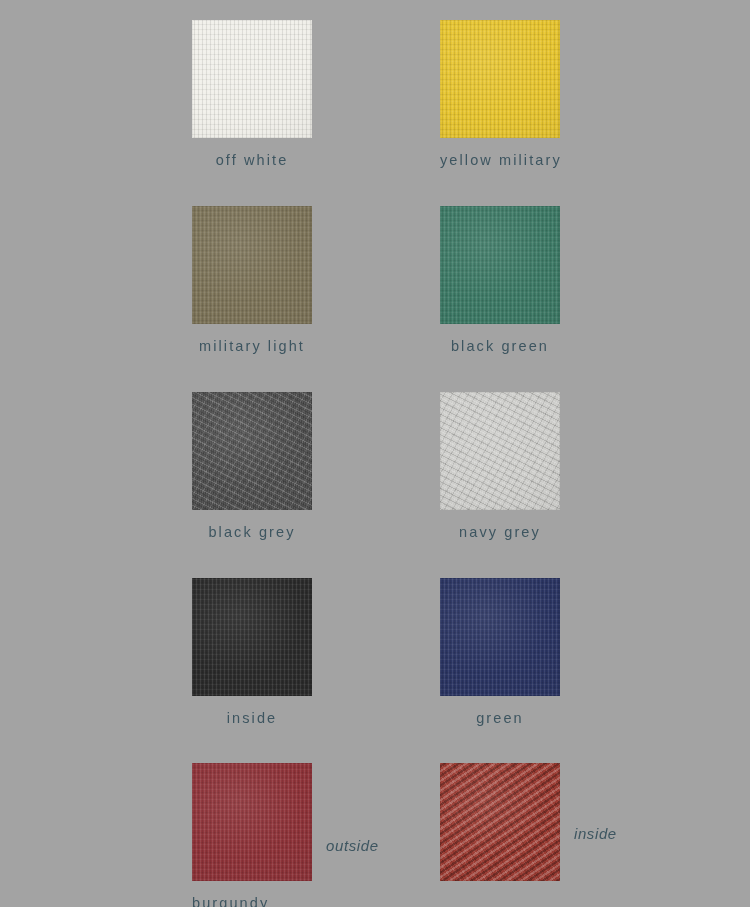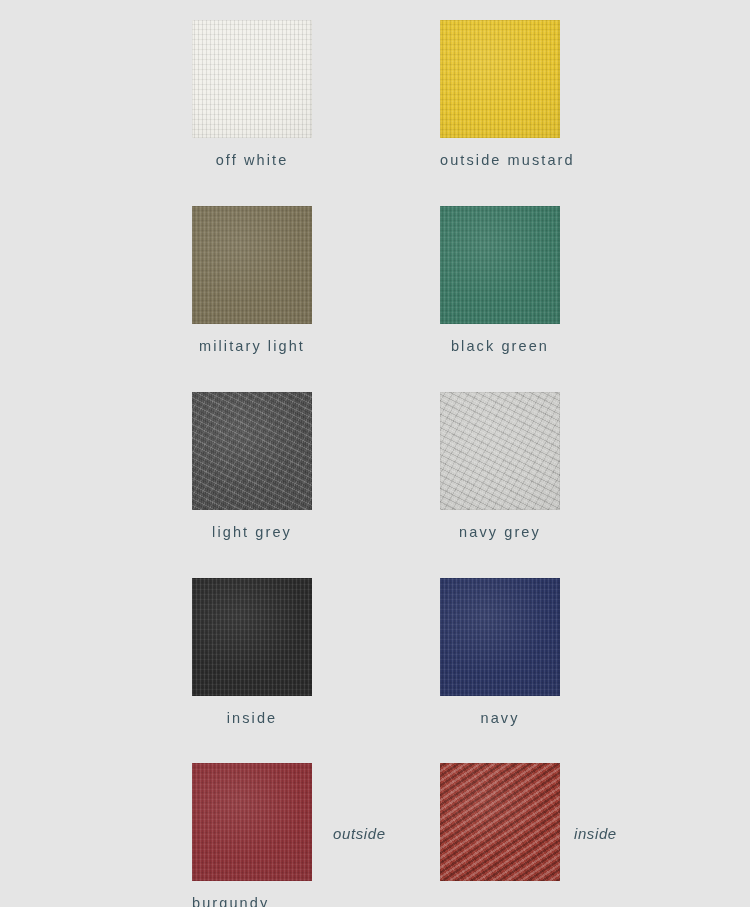--- a/index.html
+++ b/index.html
@@ -12,21 +12,21 @@
     height: 907px;
     font-family: "Liberation Sans", sans-serif;
     overflow: hidden;
     position: relative;
   }
 
   #sheet {
     position: relative;
     width: 750px;
     height: 907px;
-    background: #e5e5e5;
+    background: #a3a3a3;
   }
 
   .swatch-row {
     position: absolute;
     left: 0;
     width: 750px;
   }
 
   .cell {
     position: absolute;
@@ -158,21 +158,21 @@
   .side-note {
     position: absolute;
     top: 62px;
     font-size: 15px;
     font-style: italic;
     letter-spacing: 0.6px;
     color: #3d5560;
     white-space: nowrap;
     font-family: "Liberation Sans", sans-serif;
   }
-  .side-note.outside { left: 333px; }
+  .side-note.outside { left: 326px; margin-top: 12px; }
   .side-note.inside  { left: 574px; }
 </style>
 </head>
 <body>
 
 <div id="sheet">
 
   <div class="swatch-row" style="top:20px;">
     <div class="cell left">
       <div class="chip">
@@ -183,21 +183,21 @@
       </div>
       <div class="caption">off white</div>
     </div>
     <div class="cell right">
       <div class="chip">
         <div class="base" style="background:#e7c530;"></div>
         <div class="knit"></div>
         <div class="shade"></div>
         <div class="edge"></div>
       </div>
-      <div class="caption">outside mustard</div>
+      <div class="caption">yellow military</div>
     </div>
   </div>
 
   <div class="swatch-row" style="top:206px;">
     <div class="cell left">
       <div class="chip">
         <div class="base" style="background:#7d7459;"></div>
         <div class="knit"></div>
         <div class="shade"></div>
         <div class="edge"></div>
@@ -216,21 +216,21 @@
   </div>
 
   <div class="swatch-row" style="top:392px;">
     <div class="cell left">
       <div class="chip">
         <div class="base" style="background:#4b4b4b;"></div>
         <div class="heather"></div>
         <div class="shade"></div>
         <div class="edge"></div>
       </div>
-      <div class="caption">light grey</div>
+      <div class="caption">black grey</div>
     </div>
     <div class="cell right">
       <div class="chip">
         <div class="base" style="background:#ccccc9;"></div>
         <div class="heather"></div>
         <div class="shade"></div>
         <div class="edge"></div>
       </div>
       <div class="caption">navy grey</div>
     </div>
@@ -246,21 +246,21 @@
       </div>
       <div class="caption">inside</div>
     </div>
     <div class="cell right">
       <div class="chip">
         <div class="base" style="background:#2b3563;"></div>
         <div class="knit"></div>
         <div class="shade"></div>
         <div class="edge"></div>
       </div>
-      <div class="caption">navy</div>
+      <div class="caption">green</div>
     </div>
   </div>
 
   <div class="swatch-row" style="top:763px;">
     <div class="cell left">
       <div class="chip">
         <div class="base" style="background:#8e3339;"></div>
         <div class="knit"></div>
         <div class="shade"></div>
         <div class="edge"></div>

